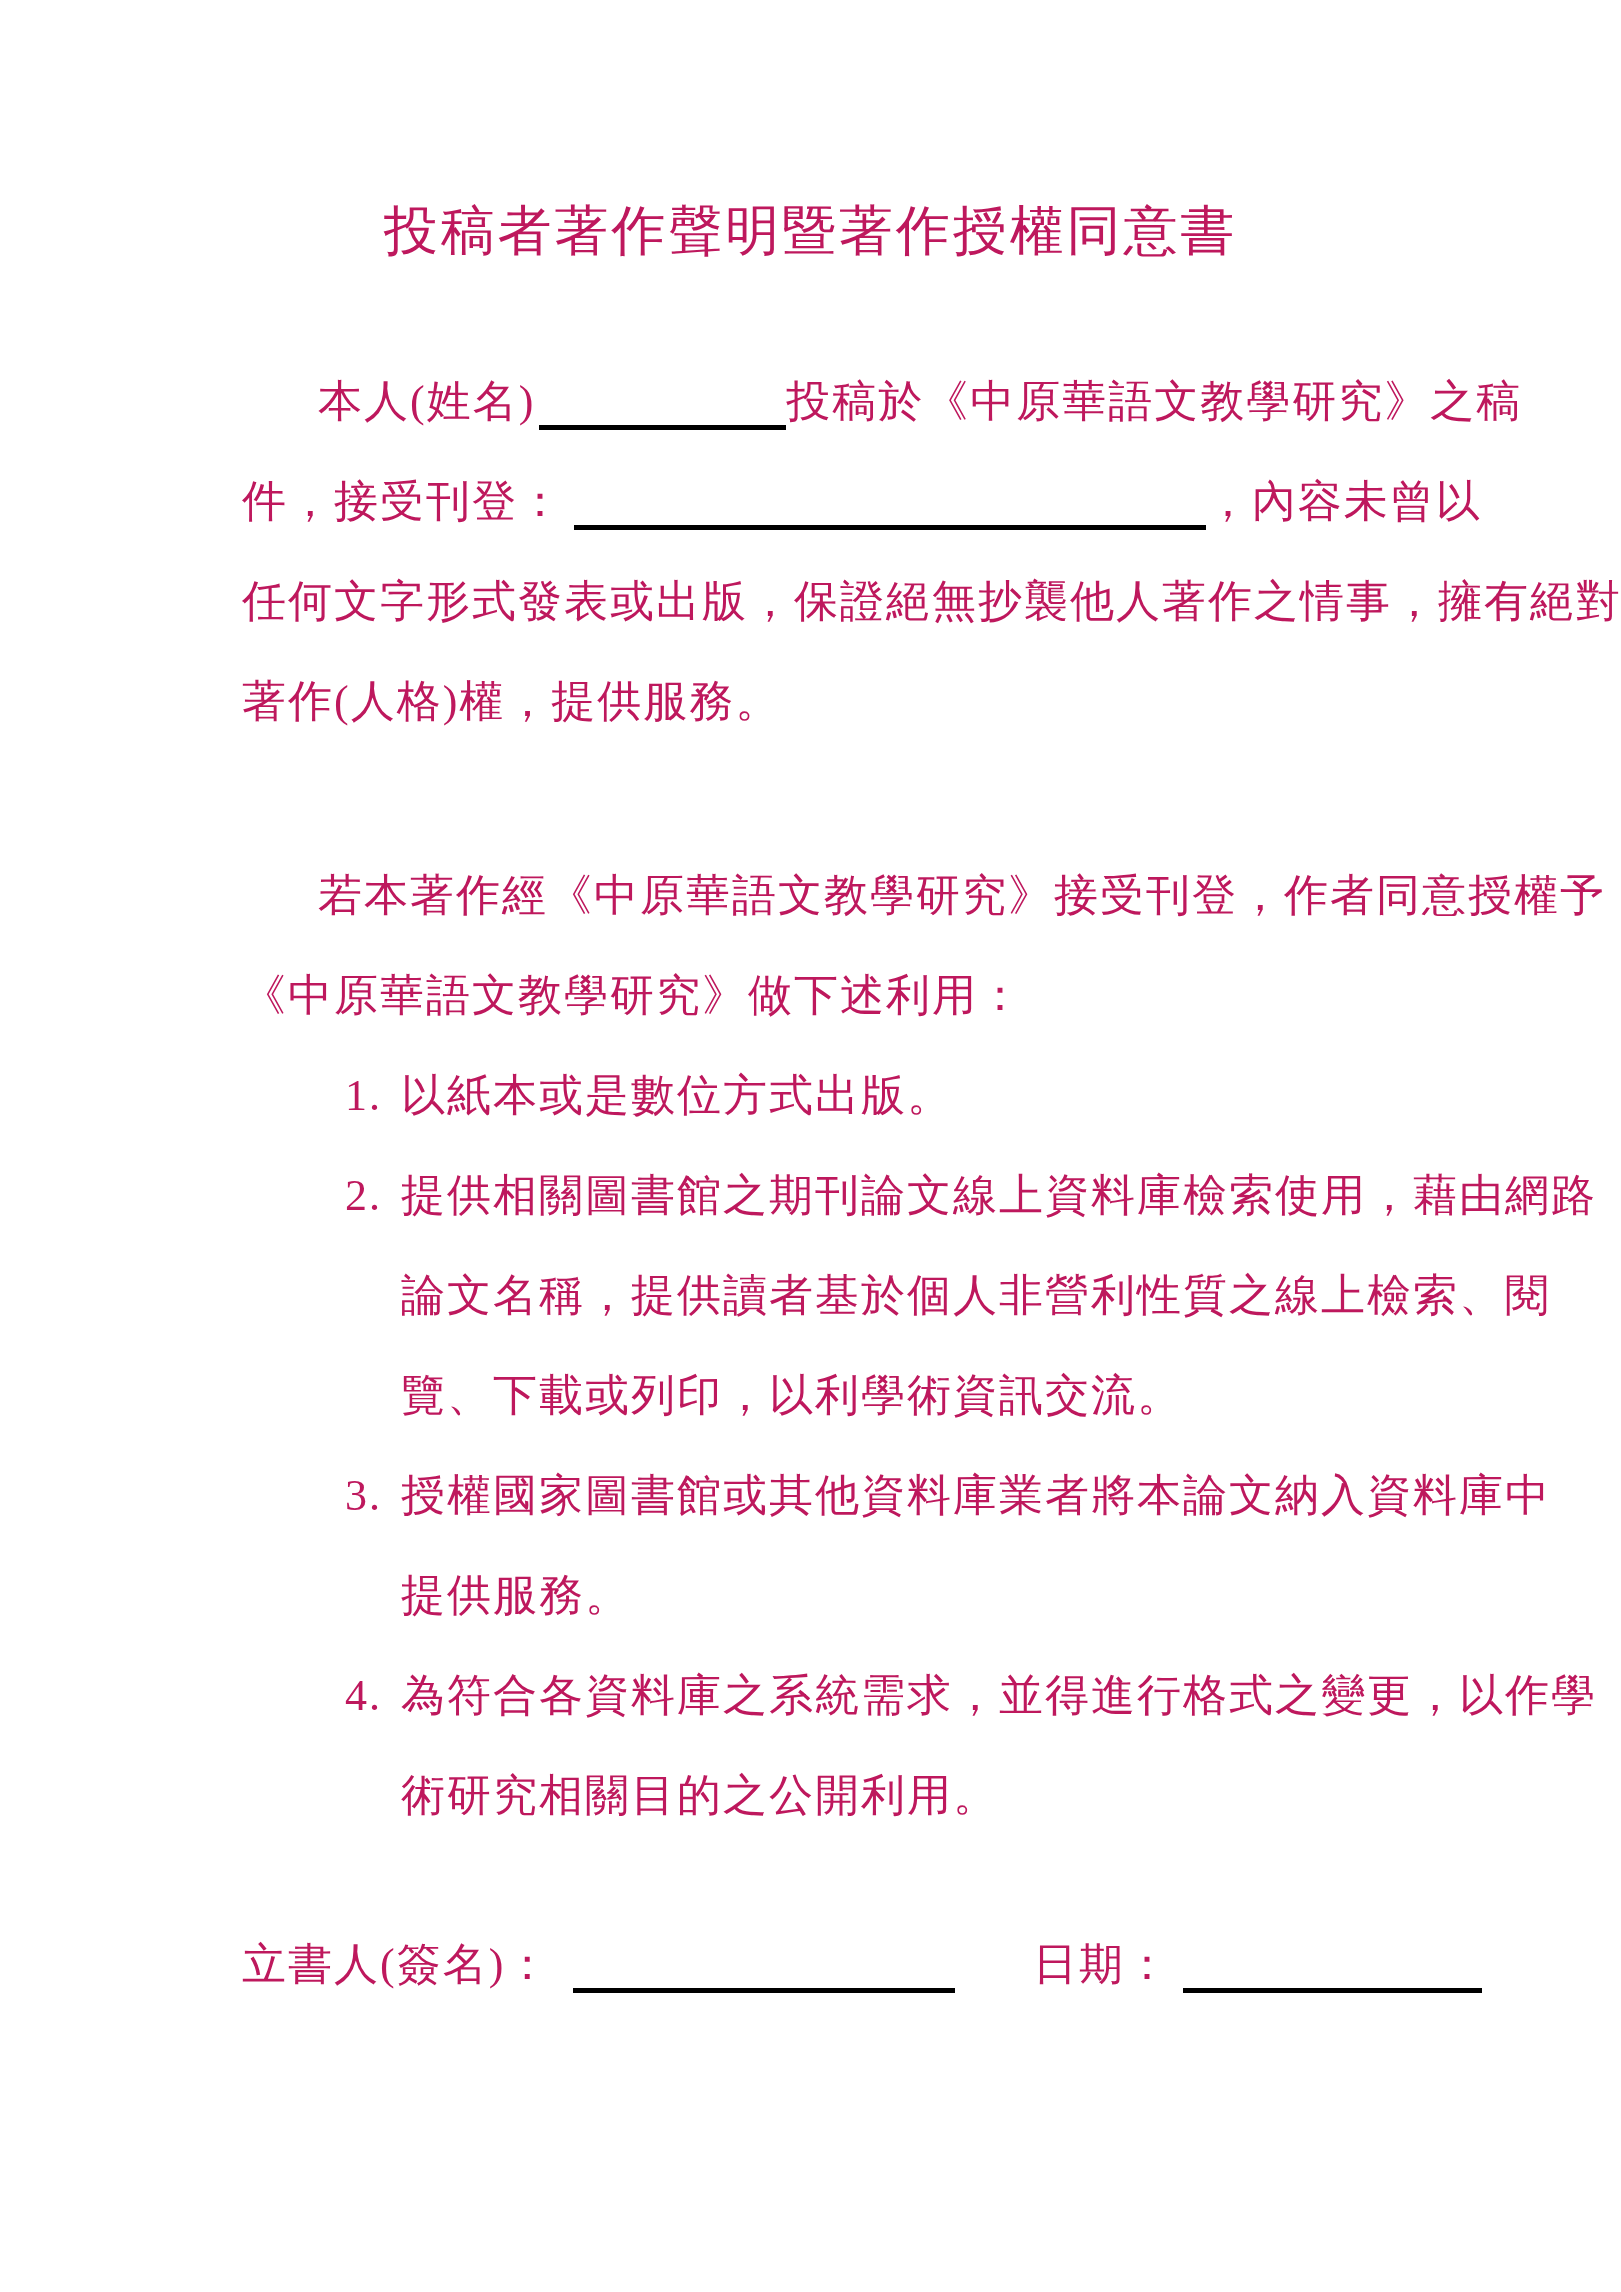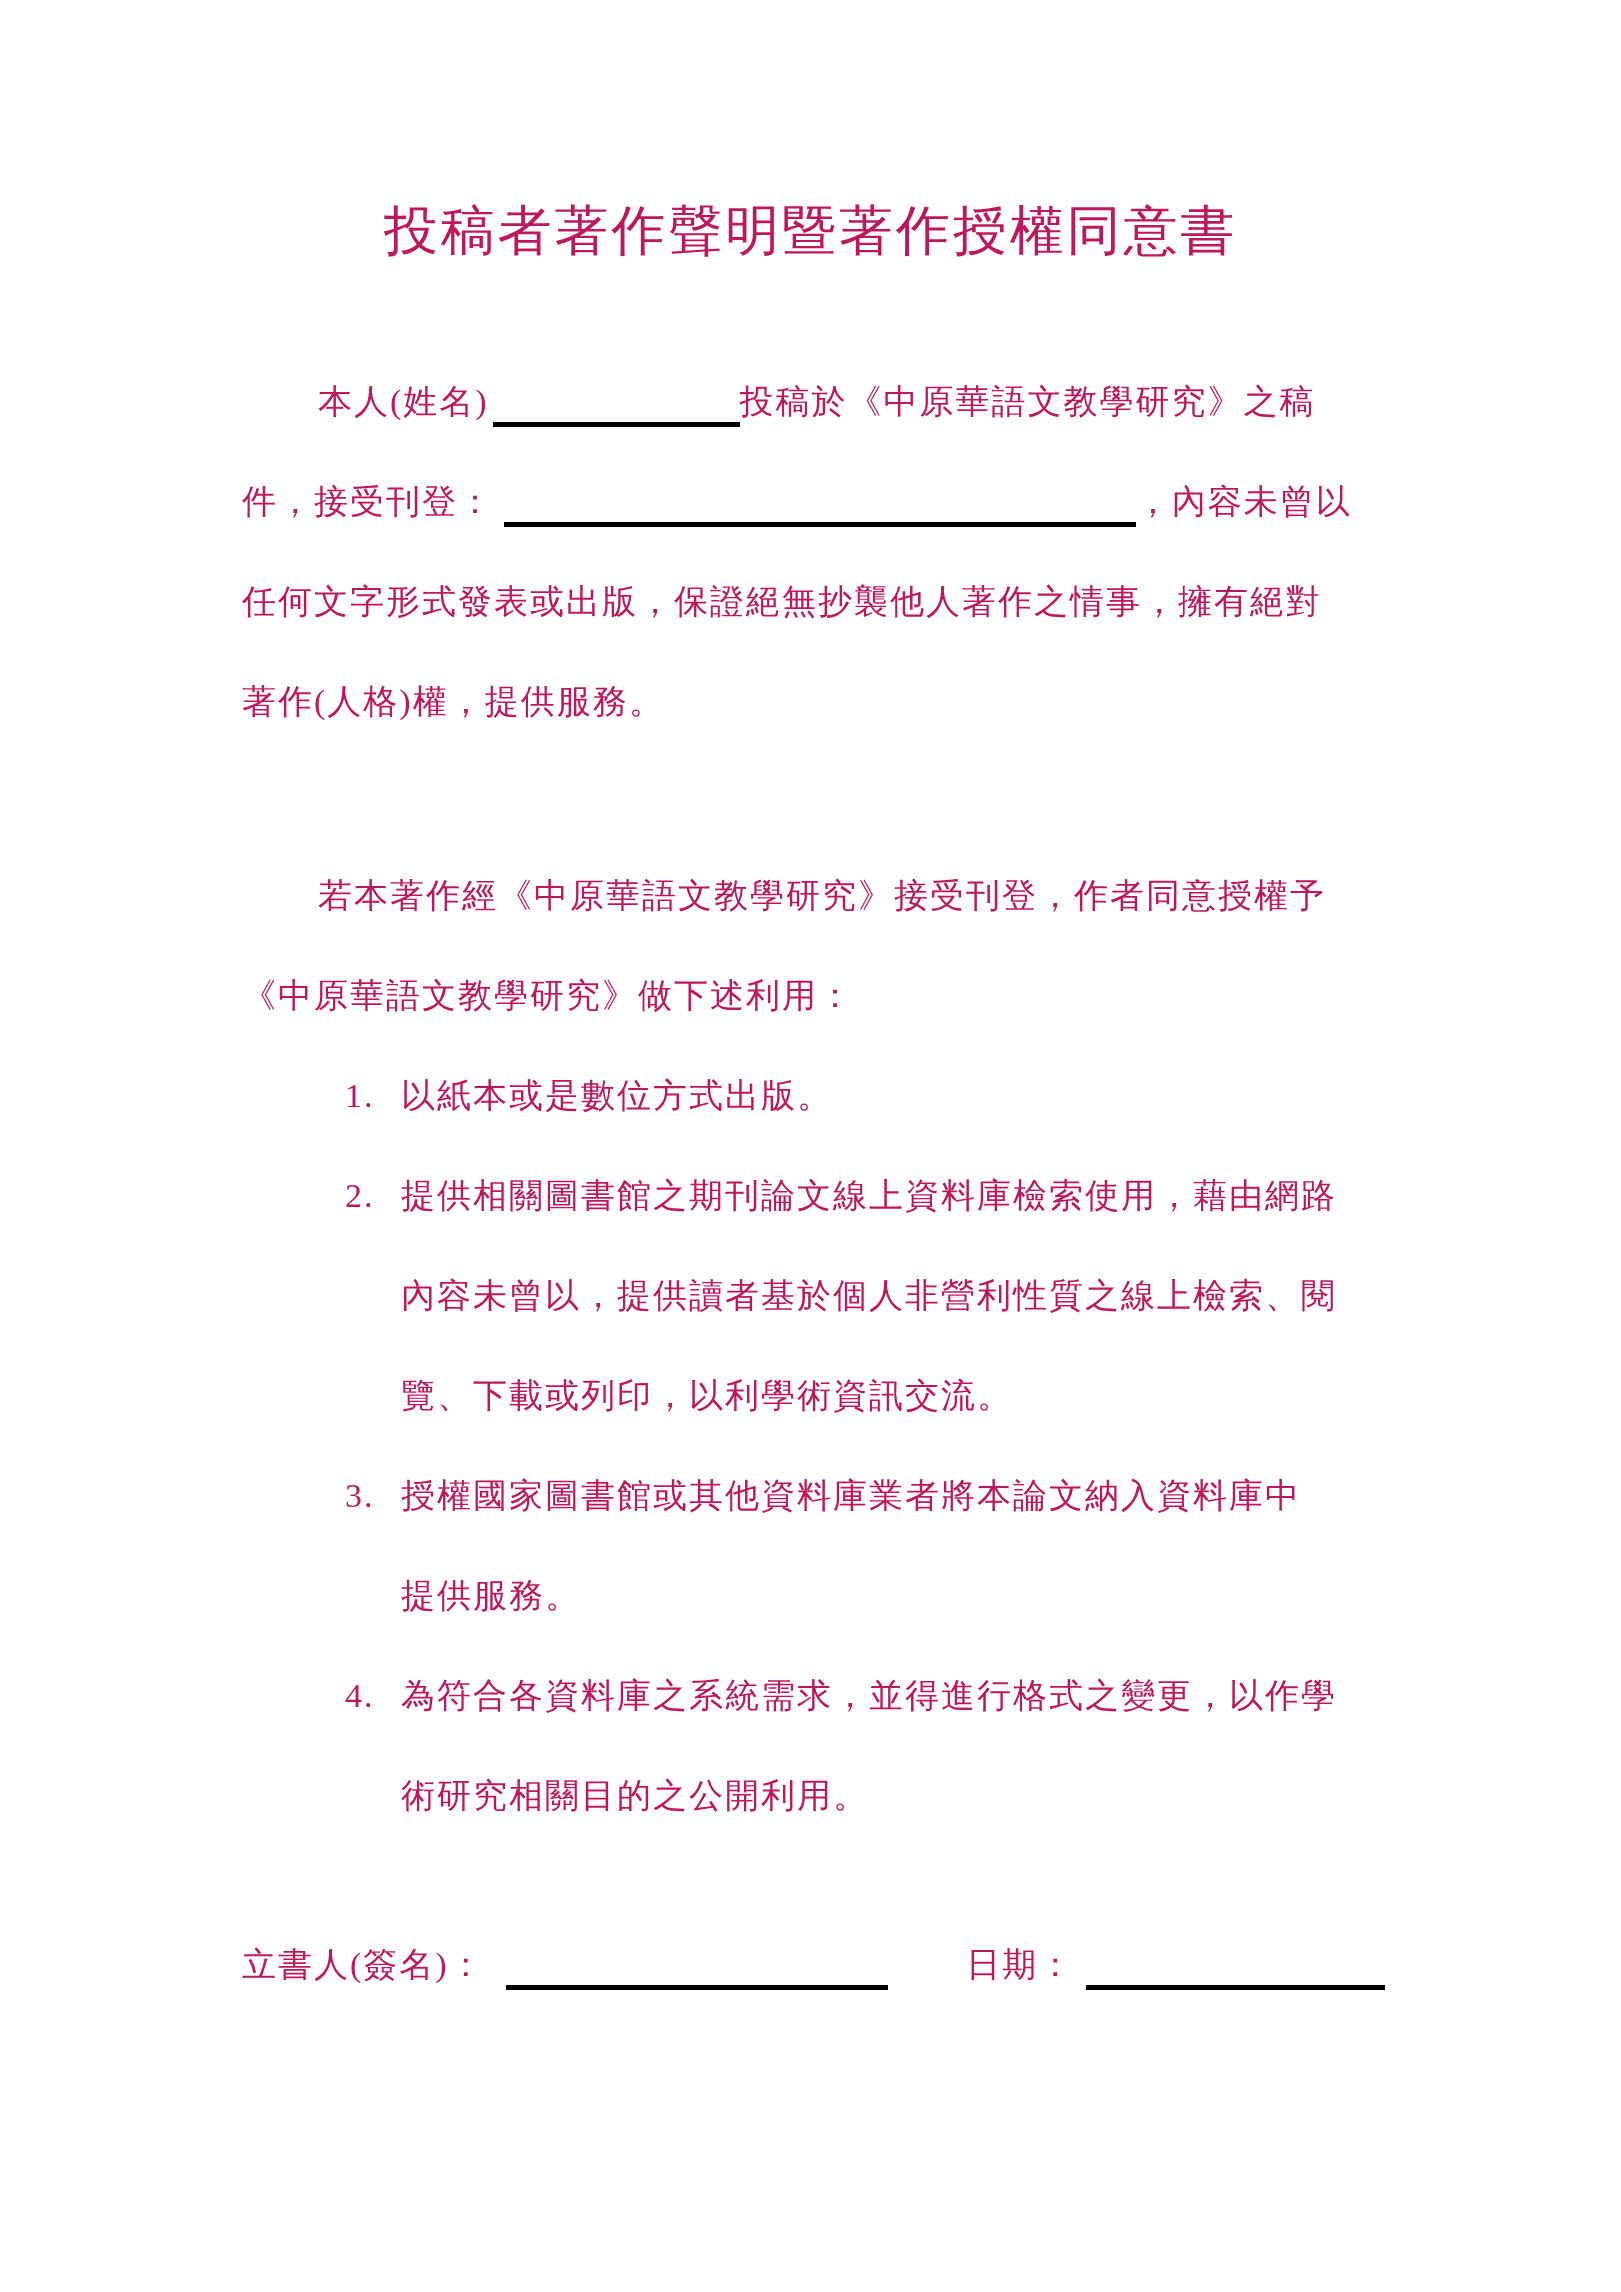--- a/index.html
+++ b/index.html
@@ -22,21 +22,21 @@
     text-align: center;
     font-size: 54px;
     font-weight: normal;
     letter-spacing: 2.9px;
     line-height: 61px;
     white-space: nowrap;
   }
   .content {
     width: 1140px;
     margin-left: 242px;
-    font-size: 34px;
+    font-size: 44px;
     letter-spacing: 2px;
   }
   .line {
     height: 100px;
     line-height: 100px;
     white-space: nowrap;
   }
   .indent {
     padding-left: 76px;
   }
@@ -92,21 +92,21 @@
       <div>
         <div class="line num-line">
           <span class="num">1.</span><span>以紙本或是數位方式出版。</span>
         </div>
       </div>
 
       <div>
         <div class="line num-line">
           <span class="num">2.</span><span>提供相關圖書館之期刊論文線上資料庫檢索使用，藉由網路</span>
         </div>
-        <div class="line cont-line">內容未曾以，提供讀者基於個人非營利性質之線上檢索、閱</div>
+        <div class="line cont-line">論文名稱，提供讀者基於個人非營利性質之線上檢索、閱</div>
         <div class="line cont-line">覽、下載或列印，以利學術資訊交流。</div>
       </div>
 
       <div>
         <div class="line num-line">
           <span class="num">3.</span><span>授權國家圖書館或其他資料庫業者將本論文納入資料庫中</span>
         </div>
         <div class="line cont-line">提供服務。</div>
       </div>
 

